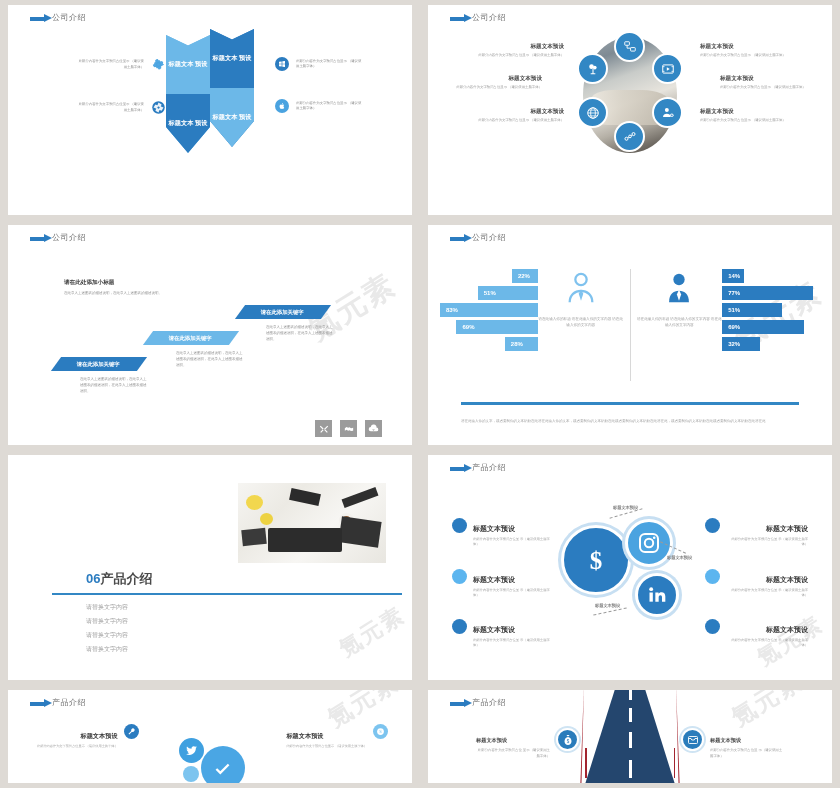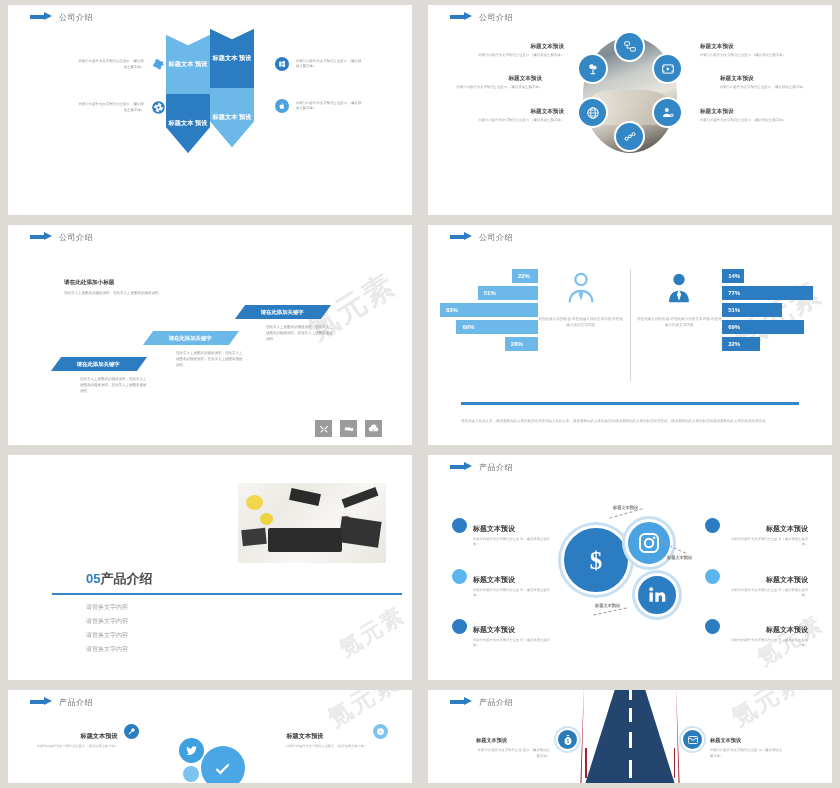--- a/index.html
+++ b/index.html
@@ -16,21 +16,21 @@
     width:840px; height:788px;
   }
   .cell { padding:5px 8px 5px 8px; }
   .slide {
     position:relative;
     width:100%; height:100%;
     background:#fff;
     overflow:hidden;
   }
   
-  .hdr { position:absolute; left:22px; top:7px; display:flex; align-items:flex-start; gap:7px; }
+  .hdr { position:absolute; left:22px; top:7px; display:flex; align-items:flex-end; }
   .arrow-ic { width:22px; height:9px; position:relative; flex:0 0 auto; }
   .arrow-ic .shaft { position:absolute; left:0; top:2.5px; width:14px; height:4.5px; background:#2b7cc0; }
   .arrow-ic .head {
     position:absolute; right:0; top:0; width:0; height:0;
     border-top:4.5px solid transparent; border-bottom:4.5px solid transparent;
     border-left:8px solid #2b7cc0;
   }
   .hdr-txt { font-size:8px; color:#6c6c6c; letter-spacing:.5px; white-space:nowrap; }
 
   
@@ -531,21 +531,21 @@
         <span class="s5-ink3"></span>
         <span class="s5-ink1"></span>
         <span class="s5-lemon"></span>
         <span class="s5-lemon2"></span>
         <span class="s5-cup"></span>
         <span class="s5-ink4"></span>
         <span class="s5-ink2"></span>
         <span class="s5-kb"></span>
       </div>
       <div class="s5-title">
-        <span class="num">05</span><span>产品介绍</span>
+        <span class="num">06</span><span>产品介绍</span>
       </div>
       <div class="s5-rule"></div>
       <div class="s5-list">
         <div>请替换文字内容</div>
         <div>请替换文字内容</div>
         <div>请替换文字内容</div>
         <div>请替换文字内容</div>
       </div>
     </div>
   </div>

